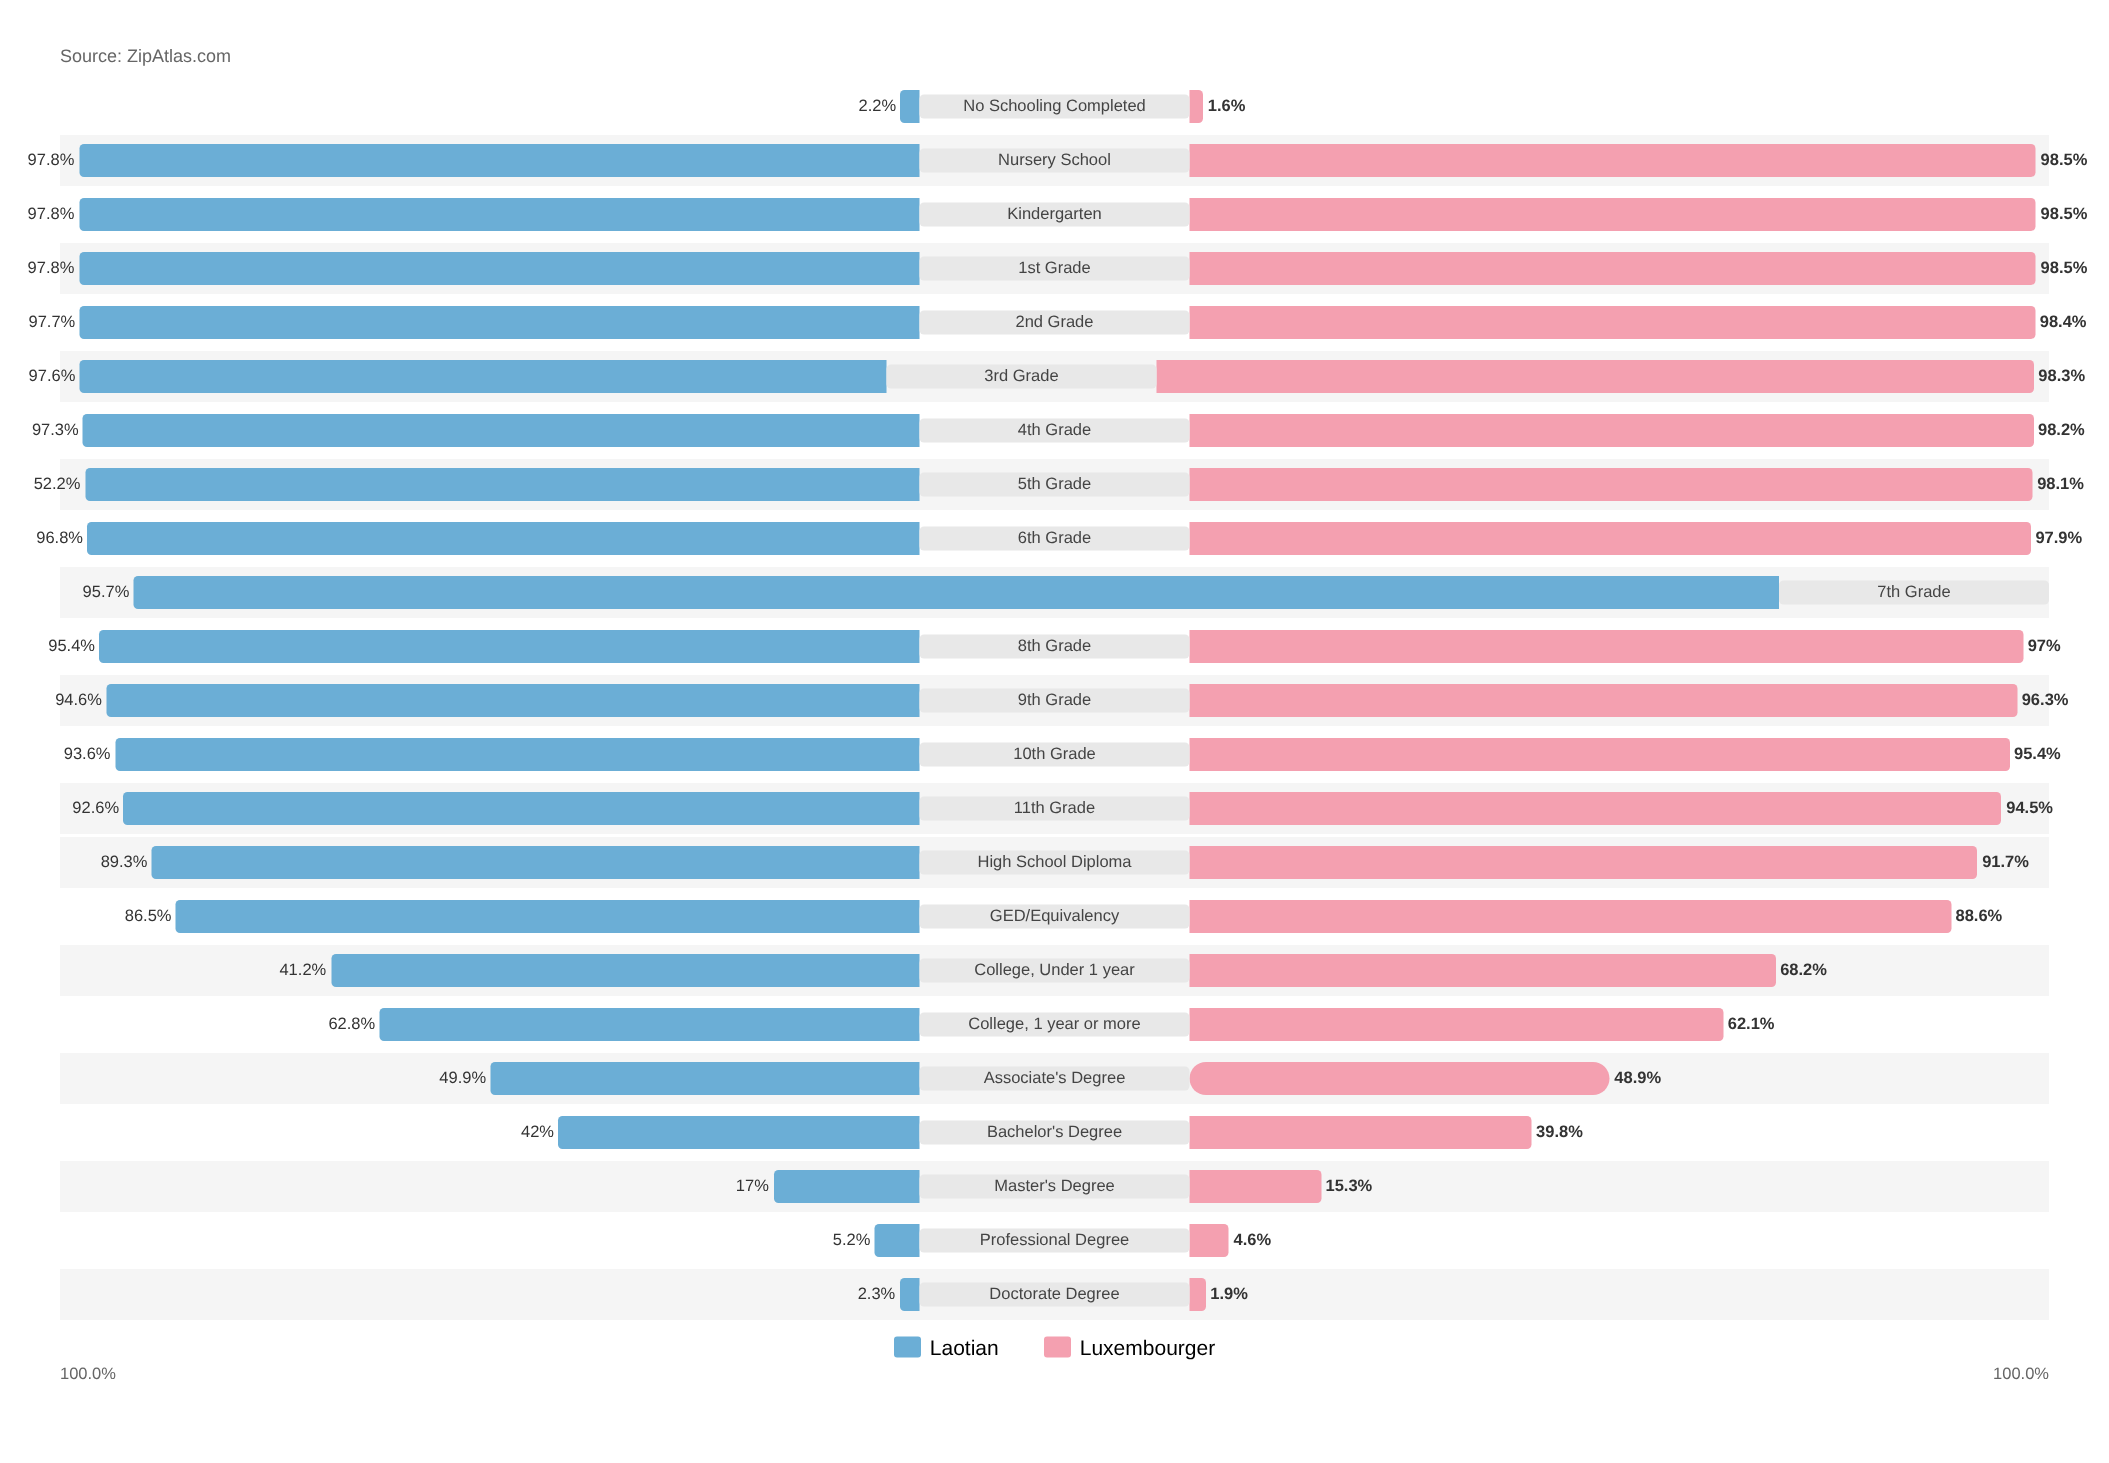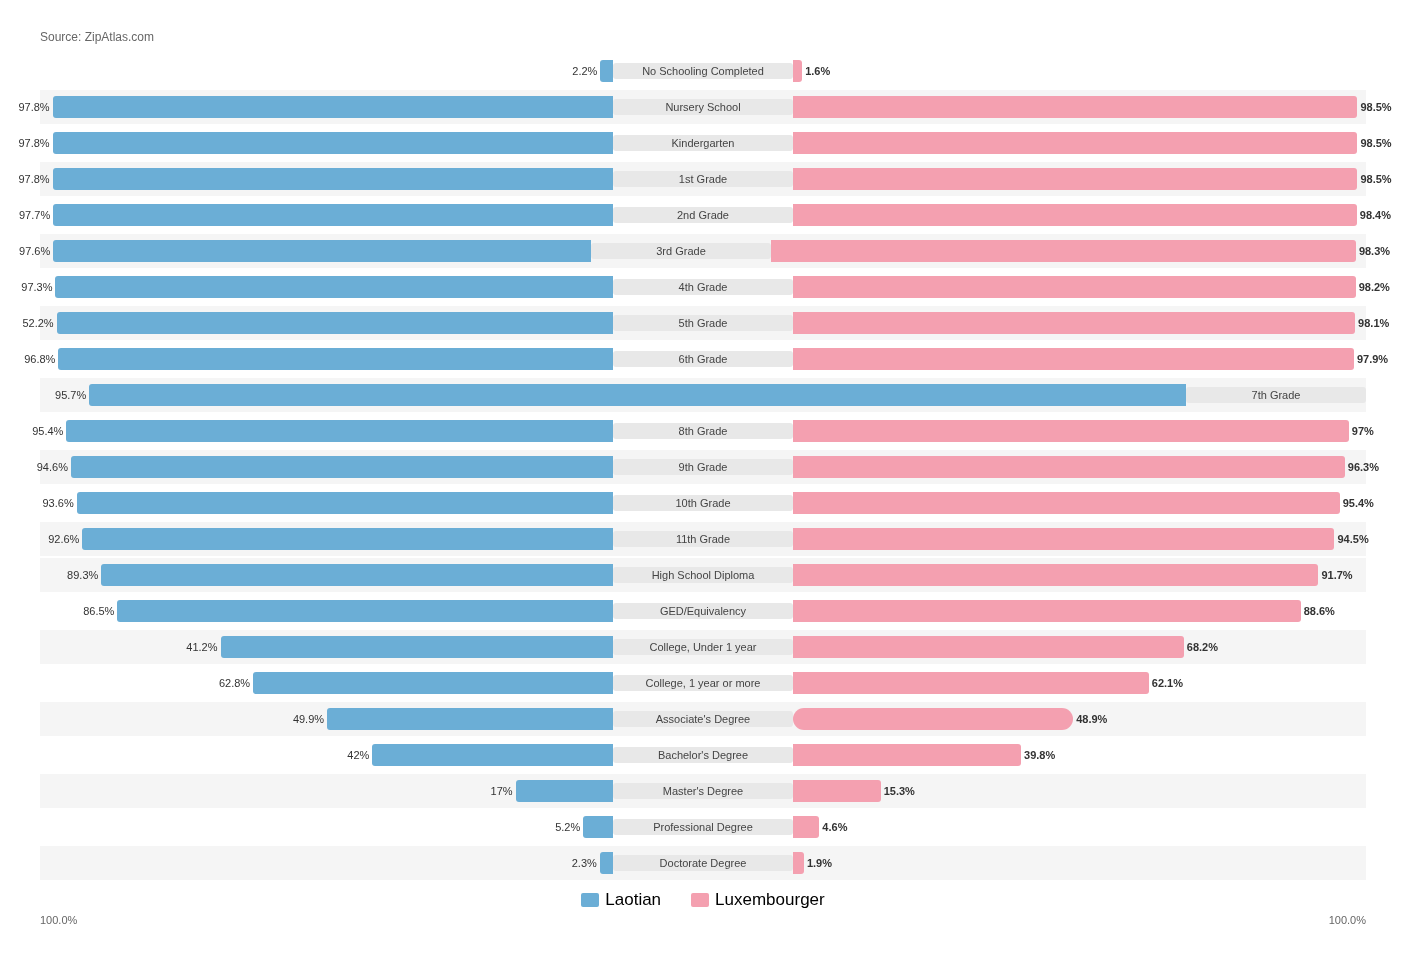--- a/index.html
+++ b/index.html
@@ -123,21 +123,21 @@
     .legend {
       display: flex;
       justify-content: center;
       gap: 30px;
       margin-top: 10px;
     }
     .legend-item {
       display: flex;
       align-items: center;
       gap: 6px;
-      font-size: 17px;
+      font-size: 14px;
     }
     .legend-swatch {
       width: 18px;
       height: 14px;
       border-radius: 2px;
     }
     .x-axis-labels {
       display: flex;
       justify-content: space-between;
       margin-top: 4px;

